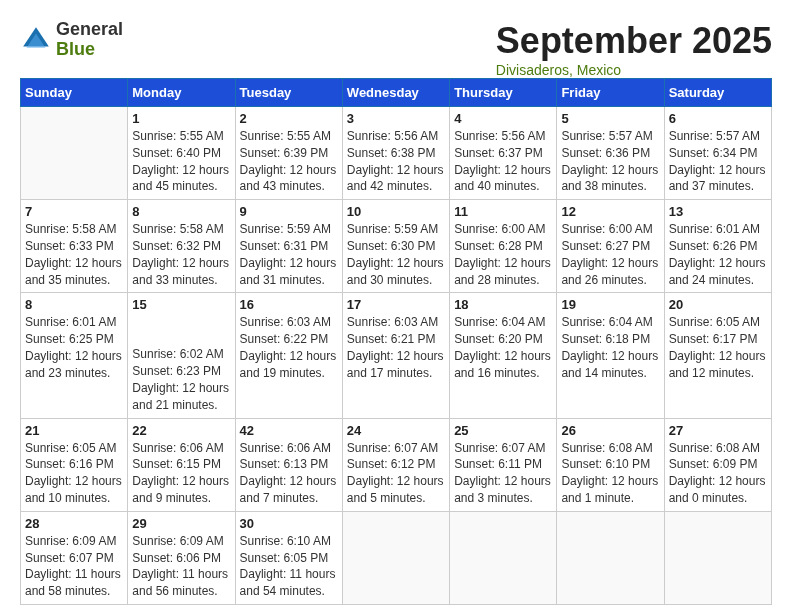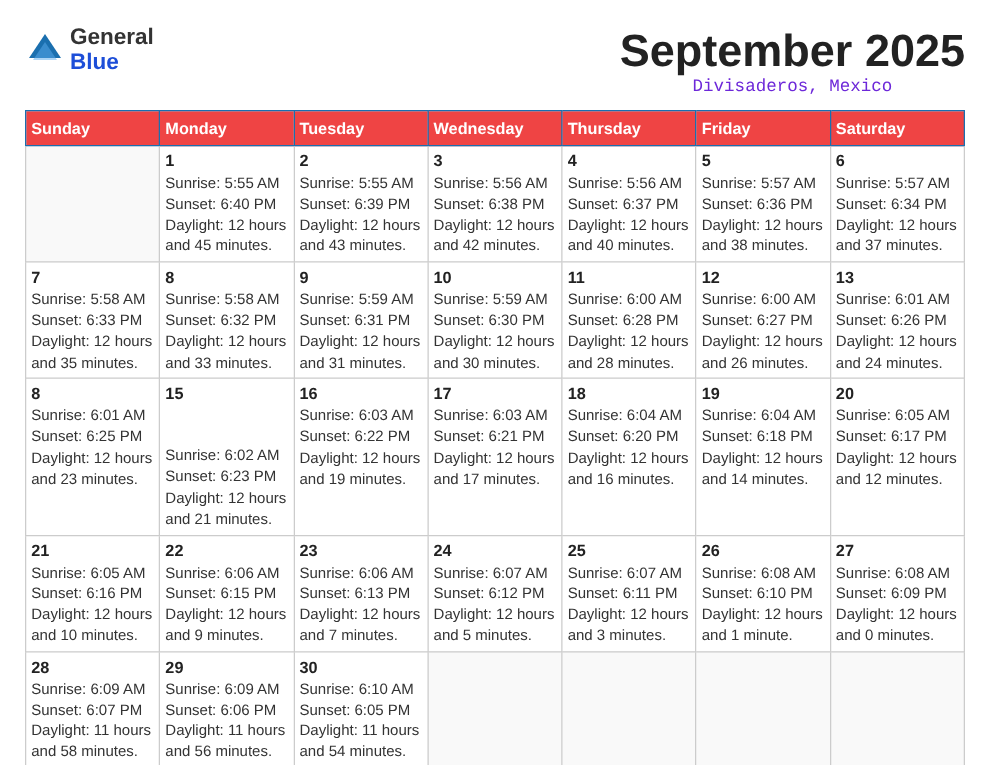--- a/index.html
+++ b/index.html
@@ -7,58 +7,57 @@
       font-family: Arial, sans-serif;
       background: #fff;
       width: 792px;
       min-height: 612px;
       padding: 20px;
     }
     .header {
       display: flex;
       justify-content: space-between;
       align-items: flex-start;
-      margin-bottom: 10px;
+      margin-bottom: 0;
     }
     .logo {
       display: flex;
       align-items: center;
       gap: 4px;
     }
     .logo-text {
       font-size: 18px;
       font-weight: bold;
       line-height: 1.1;
     }
     .logo-general { color: #333; }
-    .logo-blue { color: #1d4ed8; }
+    .logo-blue { color: #4d7c0f; }
     .logo-icon {
       width: 32px;
       height: 32px;
     }
     .title-block {
-      text-align: center;
+      text-align: left;
     }
     .month-title {
       font-size: 36px;
       font-weight: bold;
       color: #222;
     }
     .subtitle {
       font-size: 14px;
-      color: #6d28d9;
-      font-family: Liberation Mono, monospace;
+      color: #4d7c0f;
     }
     .calendar {
       width: 100%;
       border-collapse: collapse;
       font-size: 11px;
     }
     .calendar thead th {
-      background-color: #ef4444;
+      background-color: #1d4ed8;
       color: #fff;
       padding: 6px 4px;
       text-align: left;
       font-size: 13px;
       border: 1px solid #1a6faf;
     }
     .calendar tbody td {
       border: 1px solid #ccc;
       vertical-align: top;
       padding: 4px;
@@ -270,21 +269,21 @@
 and 10 minutes.</div>
         </td>
         <td>
           <span class="day-number">22</span>
           <div class="day-info" style="white-space: pre-line;">Sunrise: 6:06 AM
 Sunset: 6:15 PM
 Daylight: 12 hours
 and 9 minutes.</div>
         </td>
         <td>
-          <span class="day-number">23</span>
+          <span class="day-number">42</span>
           <div class="day-info" style="white-space: pre-line;">Sunrise: 6:06 AM
 Sunset: 6:13 PM
 Daylight: 12 hours
 and 7 minutes.</div>
         </td>
         <td>
           <span class="day-number">24</span>
           <div class="day-info" style="white-space: pre-line;">Sunrise: 6:07 AM
 Sunset: 6:12 PM
 Daylight: 12 hours

